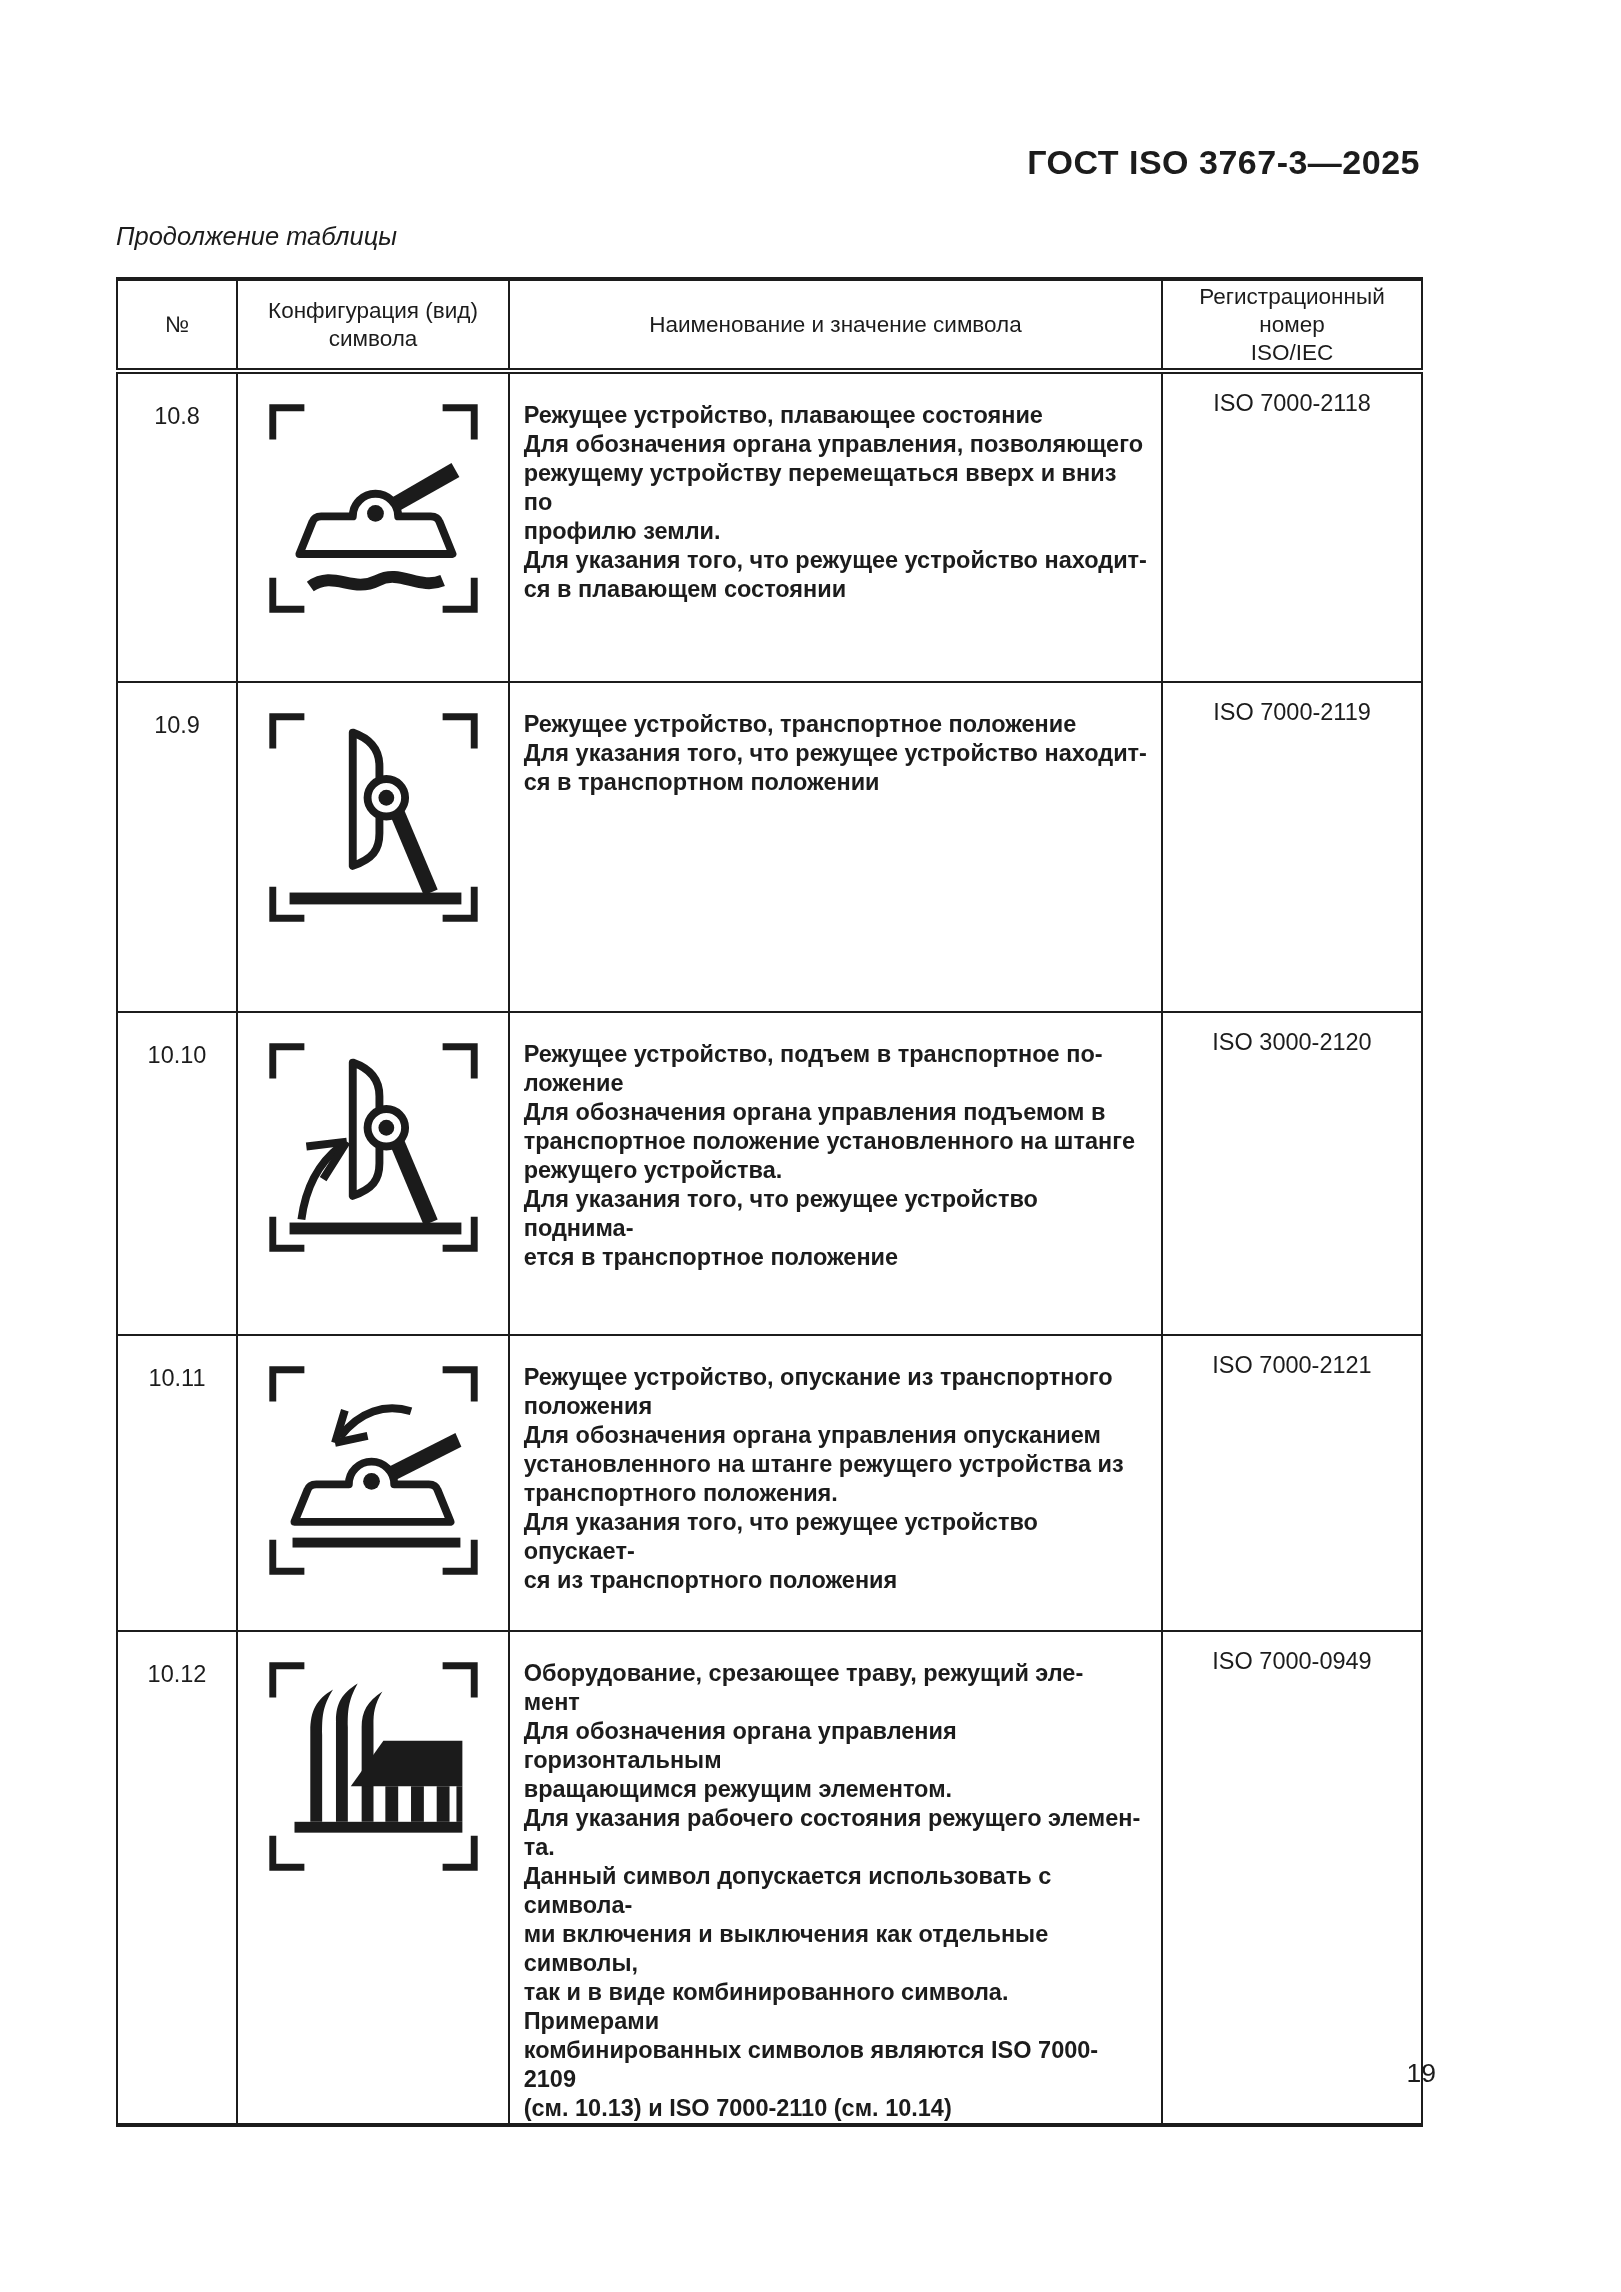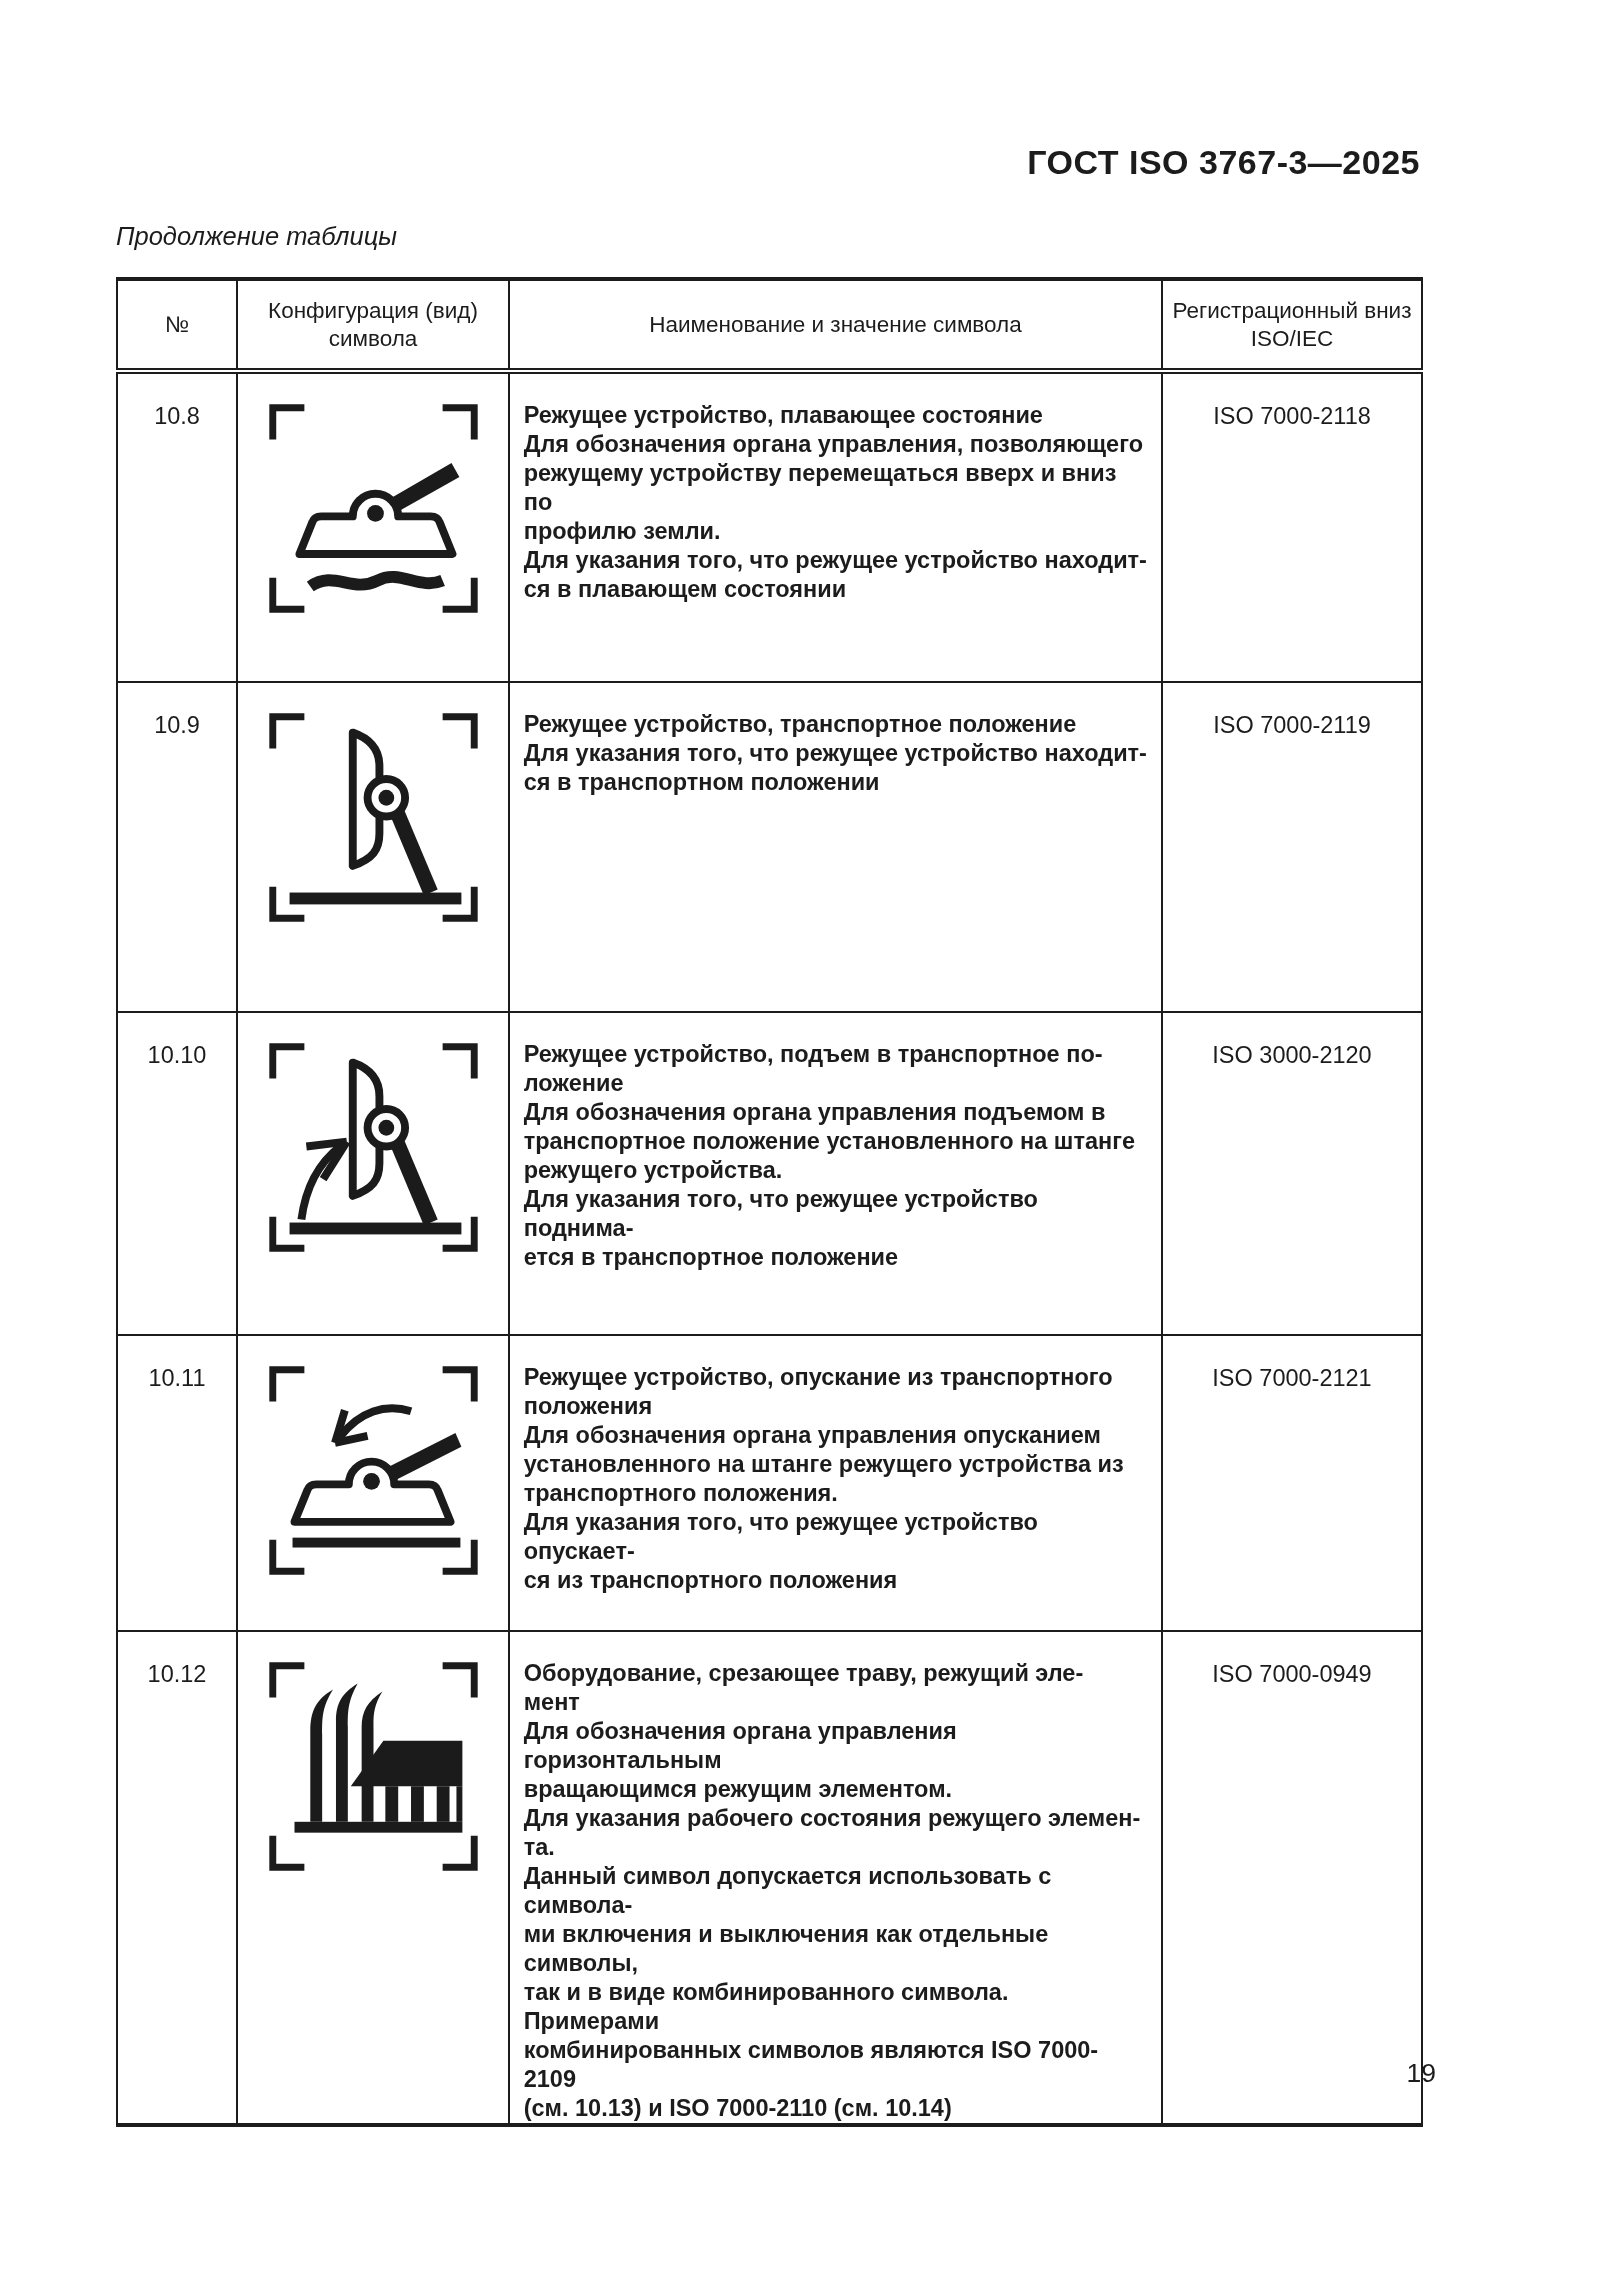--- a/index.html
+++ b/index.html
@@ -29,21 +29,21 @@
     height:87px;font-weight:normal;font-size:22.5px;line-height:28px;
     text-align:center;vertical-align:middle;white-space:pre-line;
     border-bottom:6.9px double #1c1c1c;padding:0 5.9px;
   }
   td{vertical-align:top;}
   td.c-num{text-align:center;padding-top:29px;font-size:23.5px;}
   td.c-sym{text-align:center;padding-top:15.7px;}
   td.c-desc{padding:27.4px 11.8px 0 13.7px;font-size:23.5px;line-height:29px;}
   td.c-desc .t{font-weight:bold;white-space:pre-line;}
   td.c-desc .b{white-space:pre-line;font-weight:bold;}
-  td.c-reg{text-align:center;padding-top:29px;font-size:23.5px;}
+  td.c-reg{text-align:center;padding-top:16px;font-size:23.5px;}
   tr.r0{height:311px;} tr.r1{height:330px;} tr.r2{height:323px;margin-left:12px;}
   tr.r3{height:296px;} tr.r4{height:361px;}
   .page-num{
     position:absolute;left:116px;top:2058px;width:1320px;
     text-align:right;font-size:26.5px;
   }
   svg .mk{stroke:#1b1b1b;stroke-width:7;fill:none;}
   svg .ol{stroke:#1b1b1b;stroke-width:8;fill:#ffffff;stroke-linejoin:round;}
   svg .ln{stroke:#1b1b1b;stroke-width:8;fill:none;}
   svg .wv{stroke:#1b1b1b;stroke-width:12;fill:none;}
@@ -63,21 +63,21 @@
         <col style="width:272px">
         <col style="width:653px">
         <col style="width:260px">
     </colgroup>
     <thead>
       <tr>
         <th>№</th>
         <th>Конфигурация (вид)
 символа</th>
         <th>Наименование и значение символа</th>
-        <th>Регистрационный вниз
+        <th>Регистрационный номер
 ISO/IEC</th>
       </tr>
     </thead>
     <tbody>
 
       <tr class="r0">
         <td class="c-num">10.8</td>
         <td class="c-sym">
           <svg viewBox="0 0 240 240" width="237" height="237">
             <path class="mk" d="M18 50 V18 H50 M190 18 H222 V50 M18 190 V222 H50 M222 190 V222 H190"></path>

